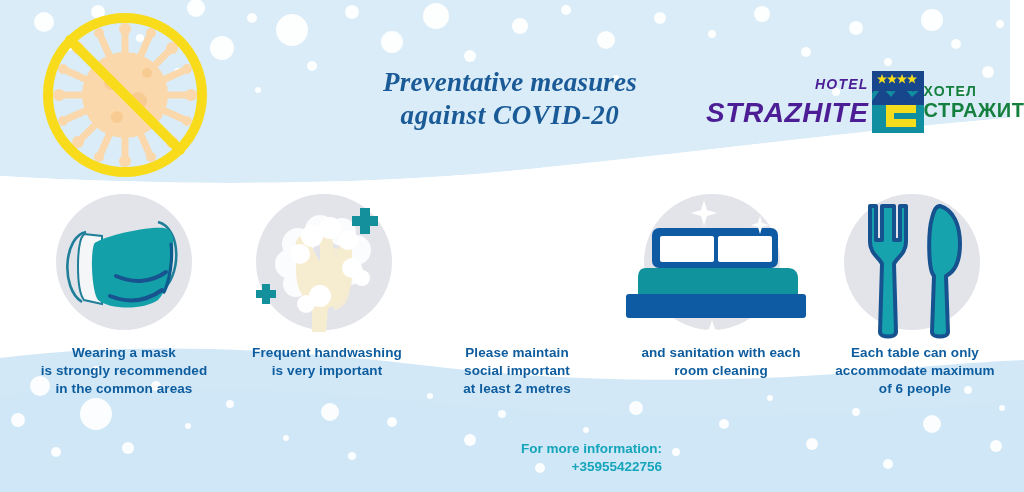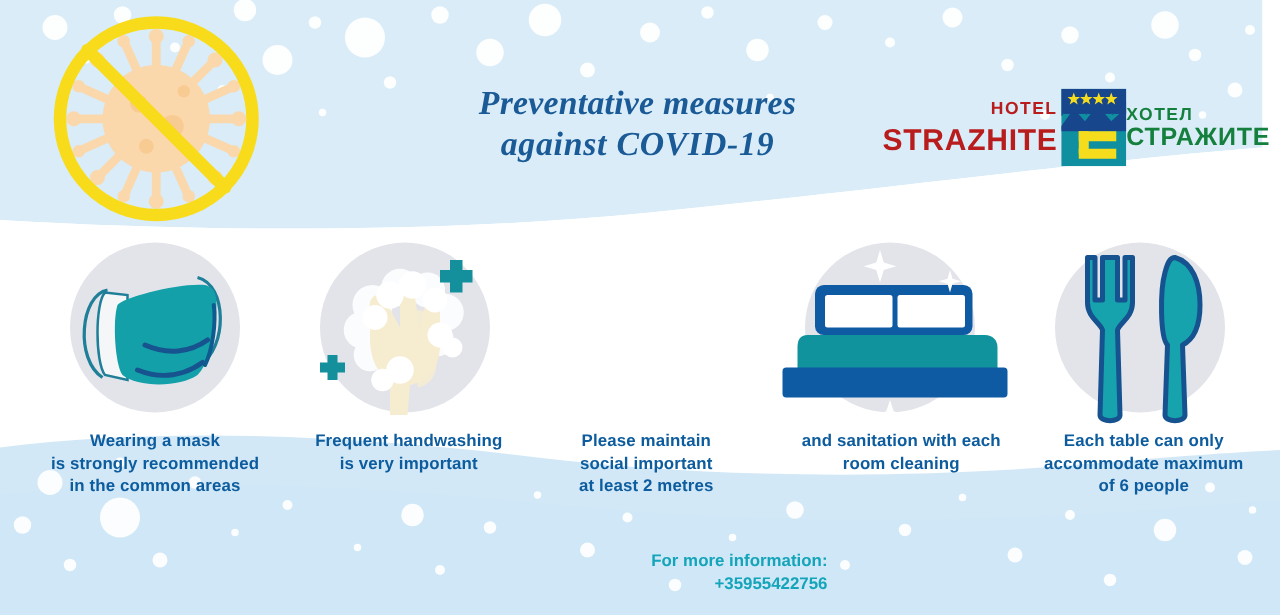--- a/index.html
+++ b/index.html
@@ -47,27 +47,28 @@
     position:absolute;
     left:706px; top:68px;
     width:280px; height:68px;
     display:flex;
     align-items:center;
     justify-content:flex-start;
     z-index:6;
   }
   .logo-left {
     text-align:right;
-    color:#b91c1c;
+    color:#4c1d95;
     font-weight:bold;
     line-height:1.0;
     padding-right:3px;
+    font-style:italic;
   }
   .logo-left .l1 { font-size:14px; letter-spacing:1.2px; }
-  .logo-left .l2 { font-size:24px; letter-spacing:0.6px; margin-top:8px; }
+  .logo-left .l2 { font-size:28px; letter-spacing:0.6px; margin-top:8px; }
   .logo-mark {
     width:52px; height:62px;
     position:relative;
     flex:0 0 auto;
   }
   .logo-right {
     text-align:left;
     color:#15803d;
     font-weight:bold;
     line-height:1.0;
@@ -263,21 +264,21 @@
       </g>
 
       <circle cx="0" cy="0" r="77" fill="none" stroke="#f8dc1c" stroke-width="10"></circle>
       <line x1="-55" y1="-55" x2="55" y2="55" stroke="#f8dc1c" stroke-width="10" stroke-linecap="round"></line>
     </g>
   </svg>
 
   <div class="header-zone">
     <div class="title">
       <div class="ln1">Preventative measures</div>
-      <div class="ln2">against  COVID-19</div>
+      <div class="ln2">against  COVID-20</div>
     </div>
   </div>
 
   <div class="logo">
     <div class="logo-left">
       <div class="l1">HOTEL</div>
       <div class="l2">STRAZHITE</div>
     </div>
     <div class="logo-mark">
       <svg viewBox="0 0 52 62" width="52" height="62">

